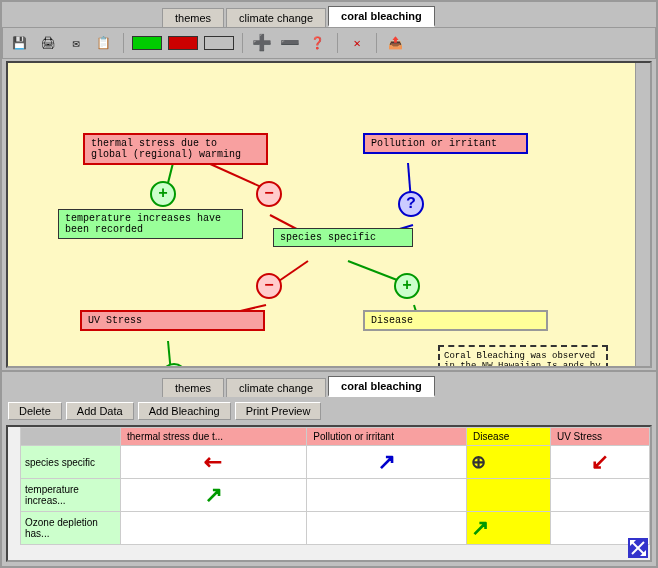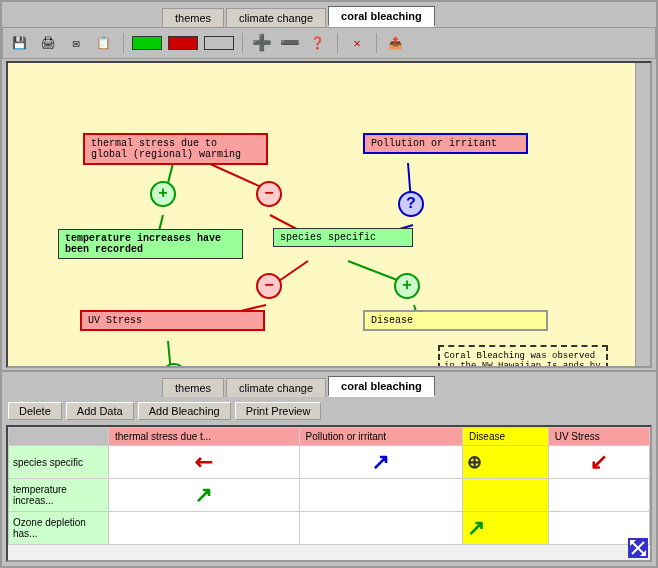--- a/index.html
+++ b/index.html
@@ -144,20 +144,21 @@
     }
 
     
     .table-area {
       flex: 1;
       background: #f0f0f0;
       border: 2px inset #999;
       margin: 0 4px 4px 4px;
       overflow: hidden;
       position: relative;
+      padding-left: 12px;
     }
 
     .data-table {
       width: 100%;
       border-collapse: collapse;
     }
 
     .data-table th {
       background: #f8a0a0;
       border: 1px solid #ccc;
@@ -350,21 +351,21 @@
 
         <line x1="258" y1="242" x2="190" y2="258" stroke="#cc0000" stroke-width="2"></line>
 
         <line x1="406" y1="242" x2="410" y2="255" stroke="#009900" stroke-width="2"></line>
 
         <line x1="160" y1="278" x2="163" y2="310" stroke="#009900" stroke-width="2"></line>
       </svg>
 
       <div class="node red-border" style="left:75px;top:70px;width:185px;">thermal stress due to<br>global (regional) warming</div>
       <div class="node" style="left:355px;top:70px;width:165px;border:2px solid #0000cc;background:#f8a0a0;">Pollution or irritant</div>
-      <div class="node green" style="left:50px;top:166px;width:185px;font-weight:bold;">temperature increases have<br>been recorded</div>
+      <div class="node green" style="left:50px;top:146px;width:185px;">temperature increases have<br>been recorded</div>
       <div class="node green" style="left:265px;top:165px;width:140px;">species specific</div>
       <div class="node" style="left:72px;top:247px;width:185px;background:#f8a0a0;border:2px solid #cc0000;">UV Stress</div>
       <div class="node yellow" style="left:355px;top:247px;width:185px;border:2px solid #999;">Disease</div>
 
       <div class="circle-btn" style="left:142px;top:118px;">+</div>
       <div class="circle-btn red" style="left:248px;top:118px;">−</div>
       <div class="circle-btn blue" style="left:390px;top:128px;border-color:#0000cc;background:#ccccff;color:#0000cc;">?</div>
       <div class="circle-btn red" style="left:248px;top:210px;">−</div>
       <div class="circle-btn" style="left:386px;top:210px;">+</div>
       <div class="circle-btn" style="left:153px;top:300px;">+</div>

